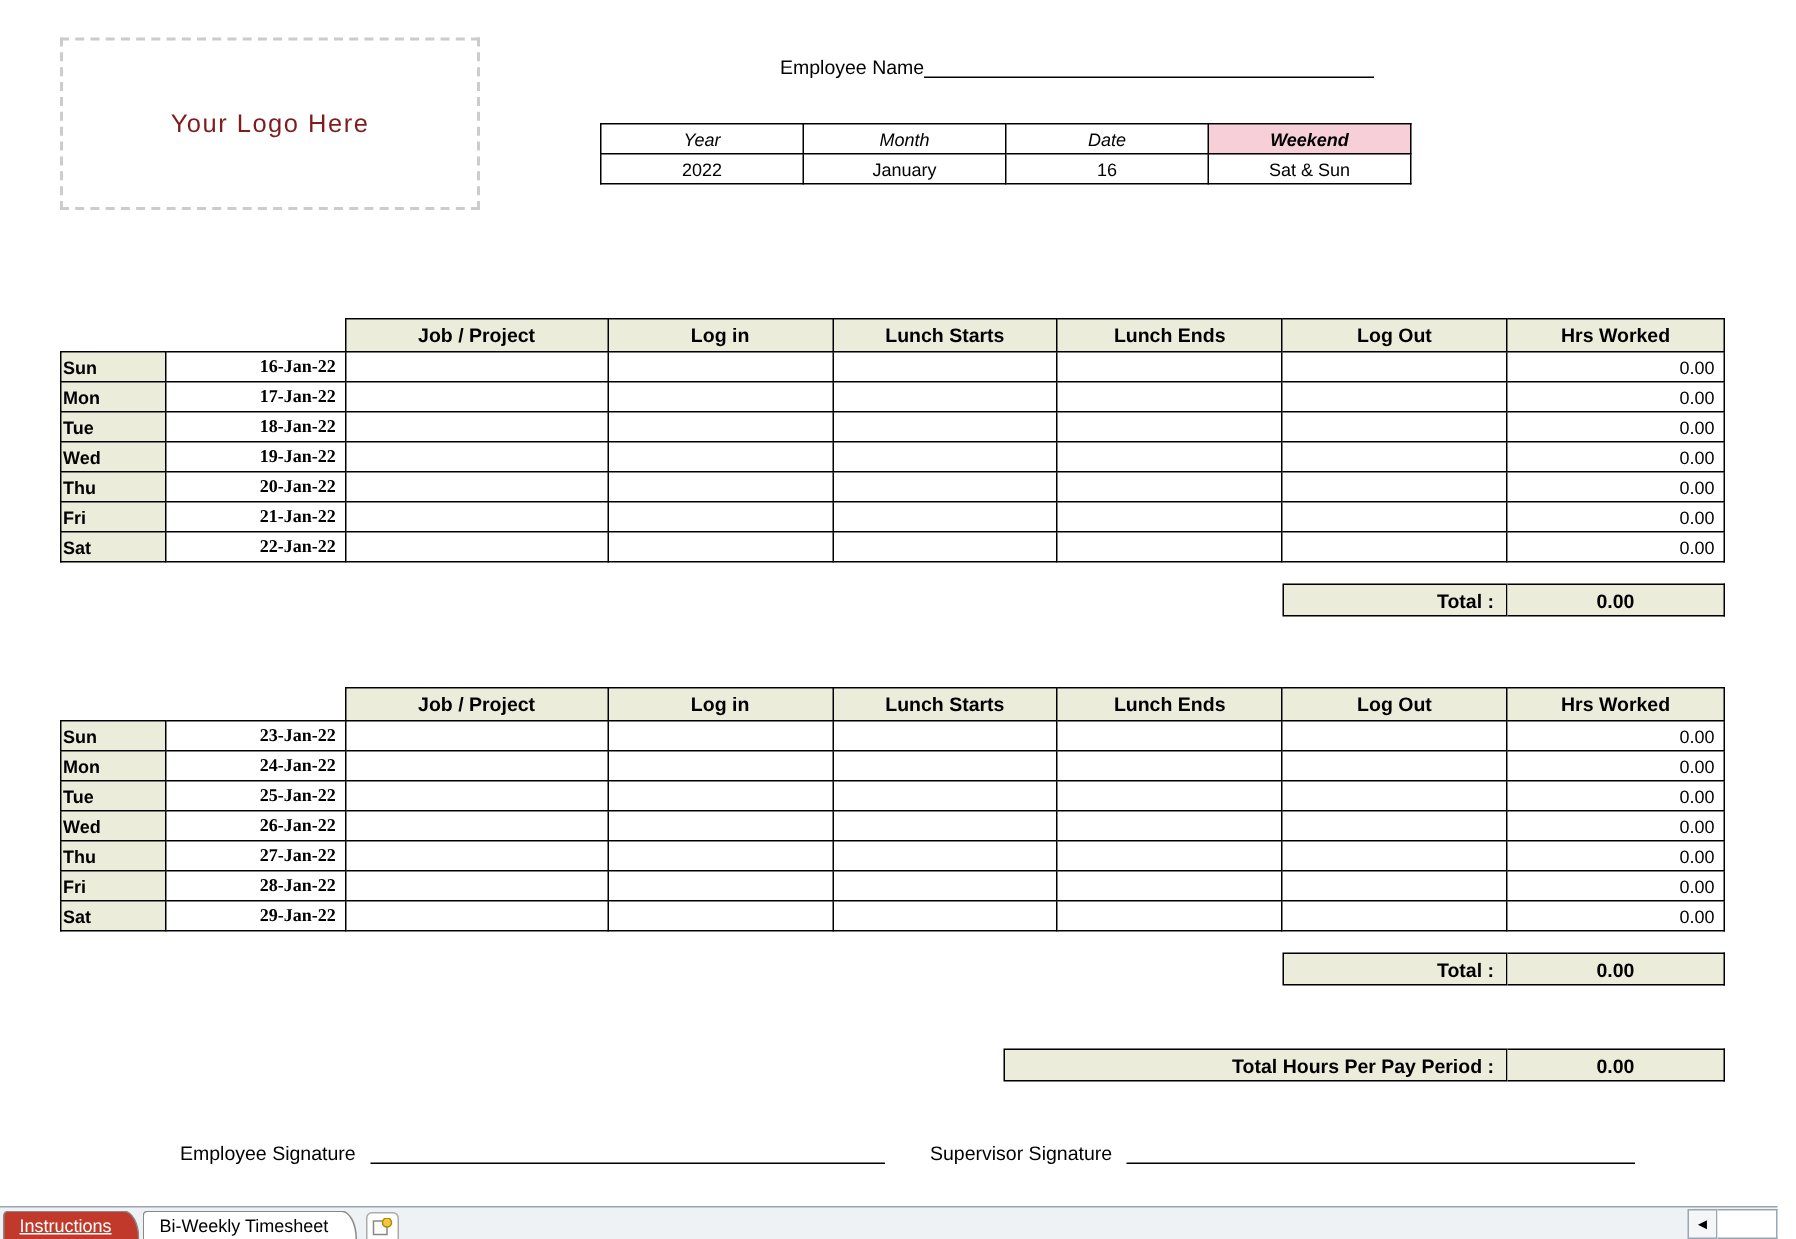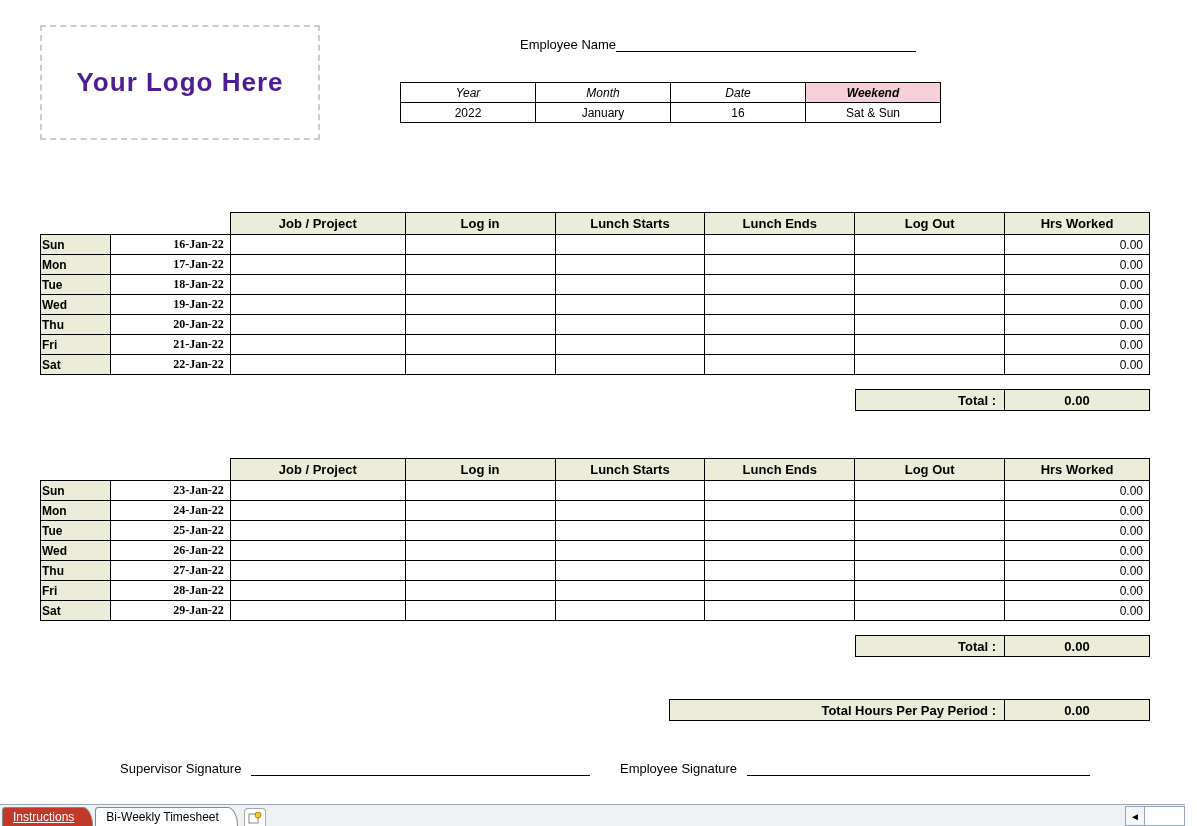--- a/index.html
+++ b/index.html
@@ -7,21 +7,21 @@
   body {
     width:1197px; height:826px; background:#fff;
     font-family: Tahoma, Arial, sans-serif; font-size:13px; color:#000;
     position:relative;
   }
   .sheet { padding:25px 40px 0 40px; }
   .top-area { display:flex; gap:60px; }
   .logo-box {
     width:280px; height:115px; border:2px dashed #ccc;
     display:flex; align-items:center; justify-content:center;
-    color:#4c1d95; font-size:26px; letter-spacing:1px;font-weight:bold;
+    color:#7f1d1d; font-size:17px; letter-spacing:1px;
   }
   .right-top { flex:1; padding-top:12px; }
   .emp-name { display:flex; align-items:flex-end; margin-left:140px; margin-bottom:30px; }
   .emp-name .line { flex:1; max-width:300px; border-bottom:1.5px solid #000; height:14px; }
   table { border-collapse:collapse; }
   .info-table { margin-left:20px; }
   .info-table th, .info-table td {
     border:1px solid #000; text-align:center; height:20px; font-size:12px;
     width:135px;
   }
@@ -325,25 +325,25 @@
 
   <div style="height:28px"></div>
   <div class="total-row">
     <div class="tl-label" style="width:336px">Total Hours Per Pay Period :</div>
     <div class="tl-val">0.00</div>
   </div>
 
   <div class="sig-row">
     <div style="width:50px"></div>
     <div class="sig">
-      <span>Supervisor Signature</span>
+      <span>Employee Signature</span>
       <div class="line"></div>
     </div>
     <div class="sig">
-      <span>Employee Signature</span>
+      <span>Supervisor Signature</span>
       <div class="line"></div>
     </div>
     <div style="width:30px"></div>
   </div>
 </div>
 
 <div class="tabs-bar">
   <div class="tab active">Instructions</div>
   <div class="tab">Bi-Weekly Timesheet</div>
   <div class="tab-add">

